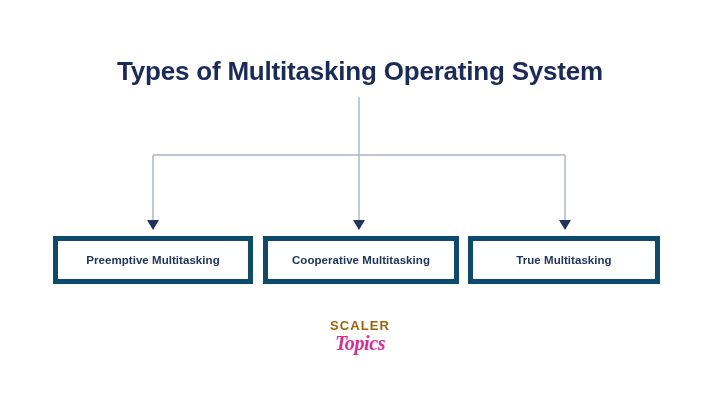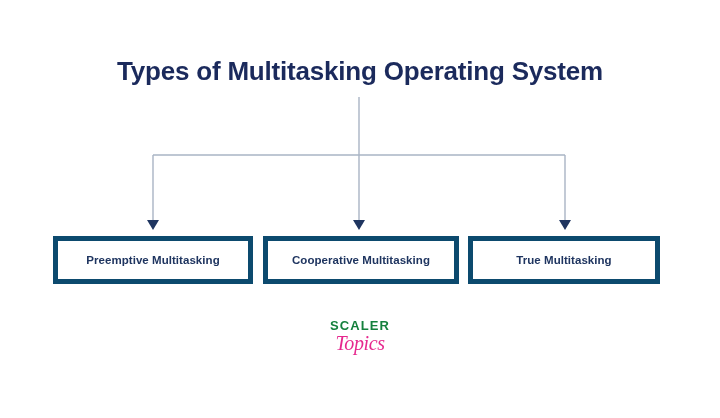--- a/index.html
+++ b/index.html
@@ -67,29 +67,29 @@
     left: 0;
     top: 318px;
     width: 720px;
     text-align: center;
   }
   #brand-scaler {
     font-family: "Liberation Sans", sans-serif;
     font-size: 13px;
     font-weight: bold;
     letter-spacing: 1.1px;
-    color: #15803d;
+    color: #a16207;
     line-height: 15px;
     display: block;
   }
   #brand-topics {
     font-family: "Liberation Serif", serif;
     font-style: italic;
     font-size: 20px;
-    font-weight: normal;
+    font-weight: bold;
     color: #e6288e;
     line-height: 22px;
     letter-spacing: -0.4px;
     display: block;
     margin-top: -1px;
   }
 </style>
 </head>
 <body>
 

